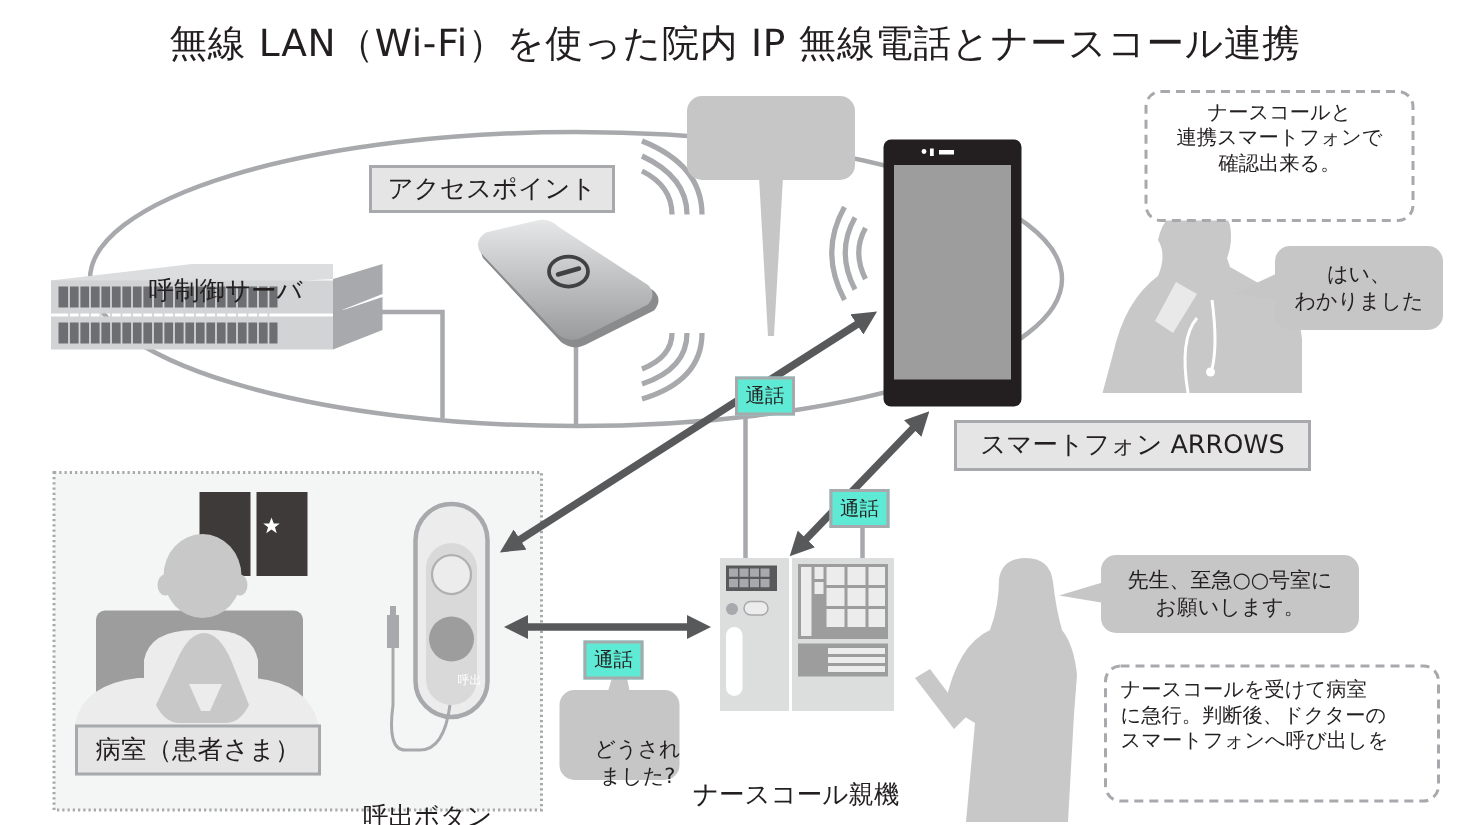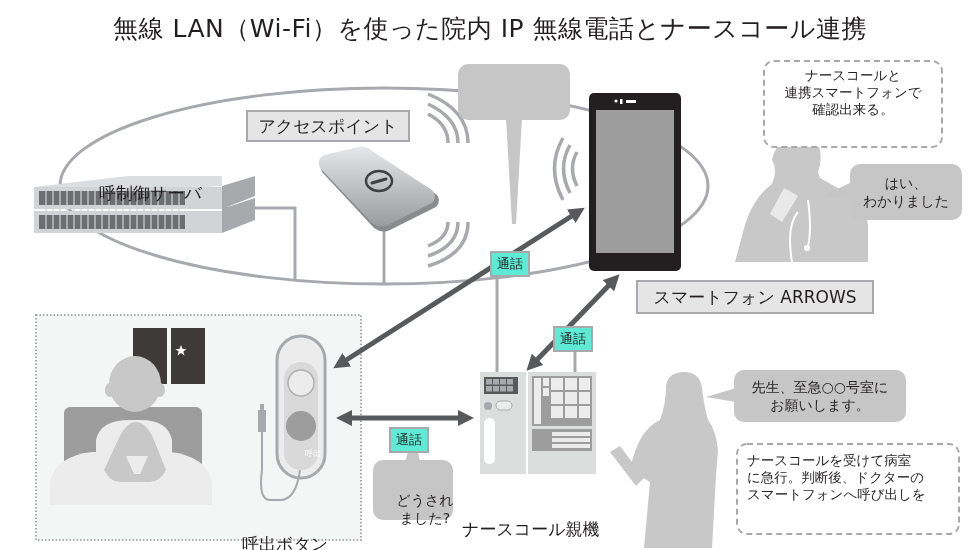--- a/index.html
+++ b/index.html
@@ -209,20 +209,21 @@
       <line x1="344" y1="418" x2="466" y2="418" marker-start="url(#arrowHead)" marker-end="url(#arrowHead)"></line>
       <line x1="532" y1="365" x2="614" y2="280" marker-start="url(#arrowHead)" marker-end="url(#arrowHead)"></line>
     </g>
   </svg>
 
   <div class="abs title">無線 LAN（Wi-Fi）を使った院内 IP 無線電話とナースコール連携</div>
 
   <div class="plain-label" style="left:99px;top:146px;">呼制御サーバ</div>
   <div class="label-box" style="left:246px;top:110px;width:160px;height:28px;line-height:28px;font-size:17px;">アクセスポイント</div>
   <div class="label-box" style="left:636px;top:280px;width:234px;height:30px;line-height:30px;font-size:17px;">スマートフォン ARROWS</div>
+  <div class="label-box" style="left:50px;top:483px;width:160px;height:30px;line-height:30px;font-size:17px;">病室（患者さま）</div>
   <div class="plain-label" style="left:242px;top:497px;">呼出ボタン</div>
   <div class="abs" style="left:302px;top:420px;width:22px;text-align:center;font-size:8px;color:#ffffff;margin-top:28px;">呼出</div>
   <div class="plain-label" style="left:462px;top:482px;">ナースコール親機</div>
 
   <div class="call-label" style="left:490px;top:230px;">通話</div>
   <div class="call-label" style="left:389px;top:406px;">通話</div>
   <div class="call-label" style="left:553px;top:305px;">通話</div>
 
   <div class="bubble-text" style="left:373px;top:471px;width:104px;margin-top:20px;">
     <div>どうされ</div>

